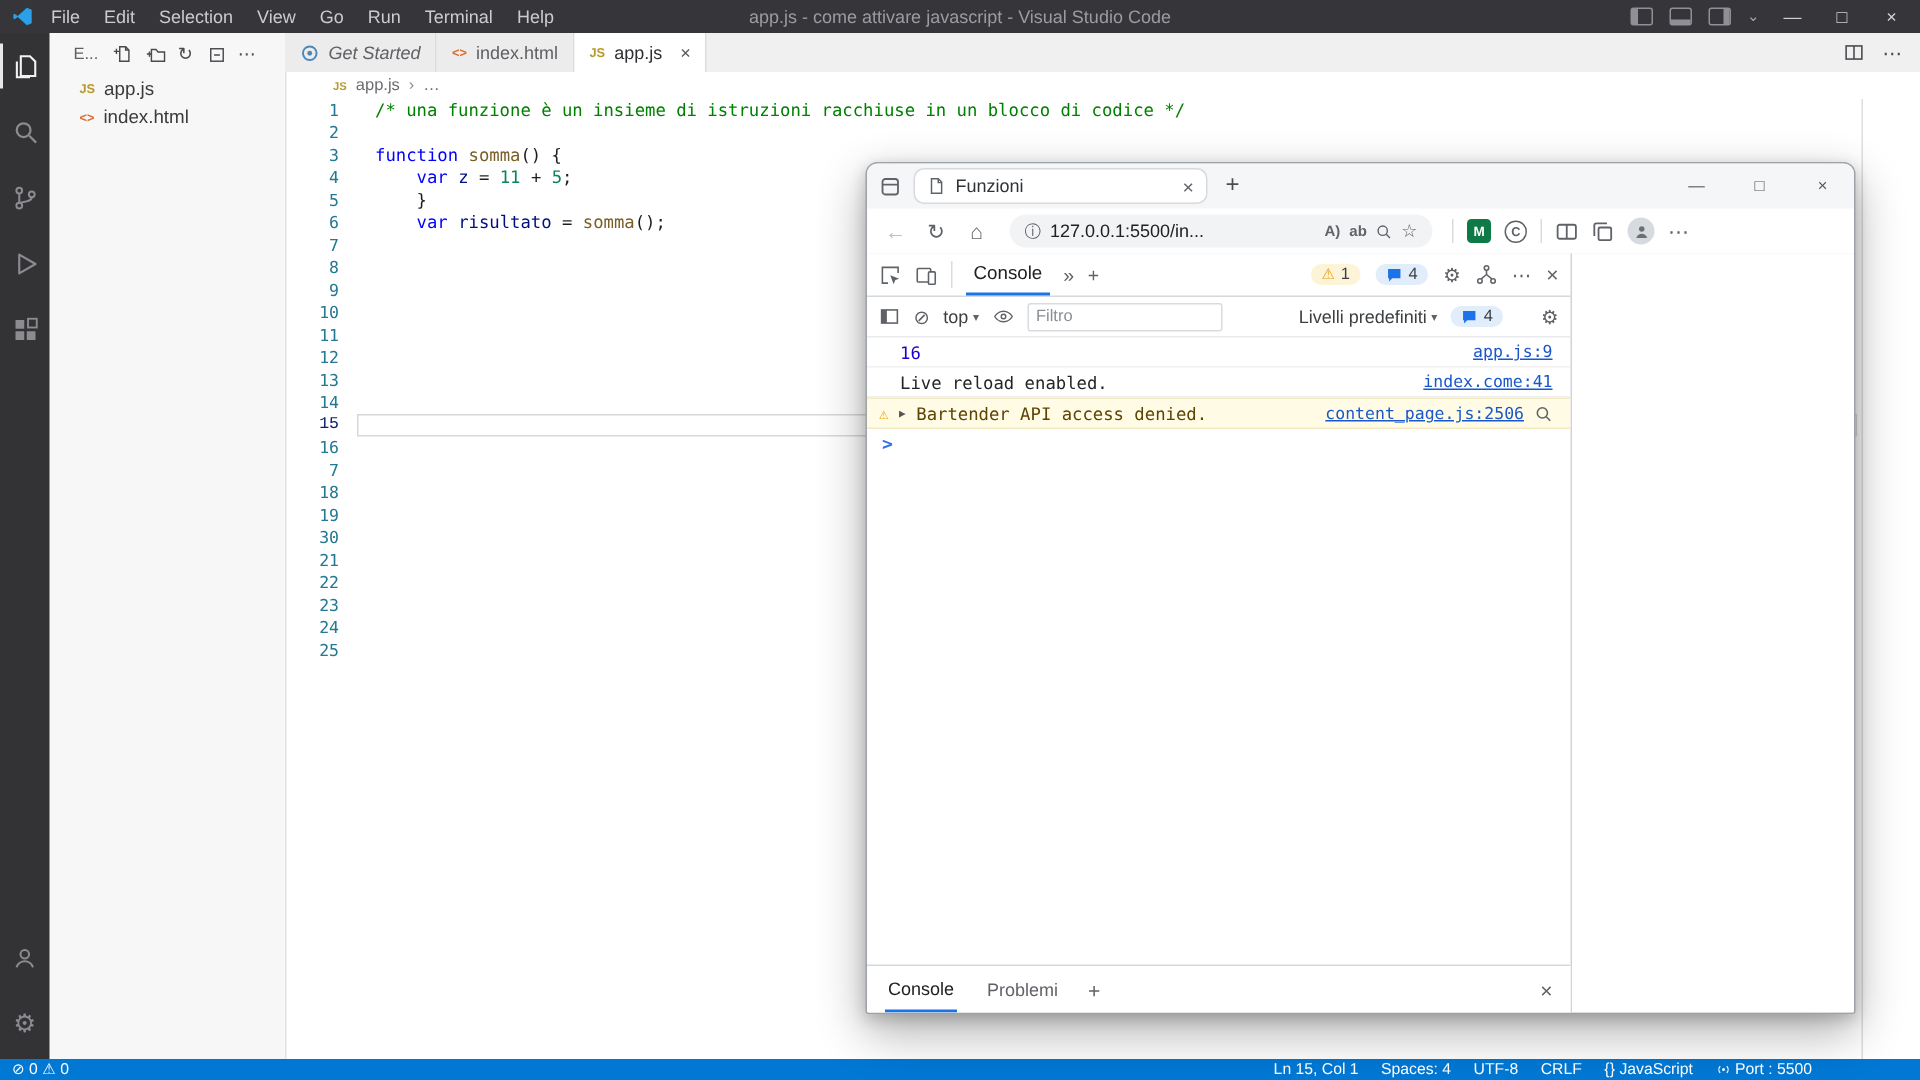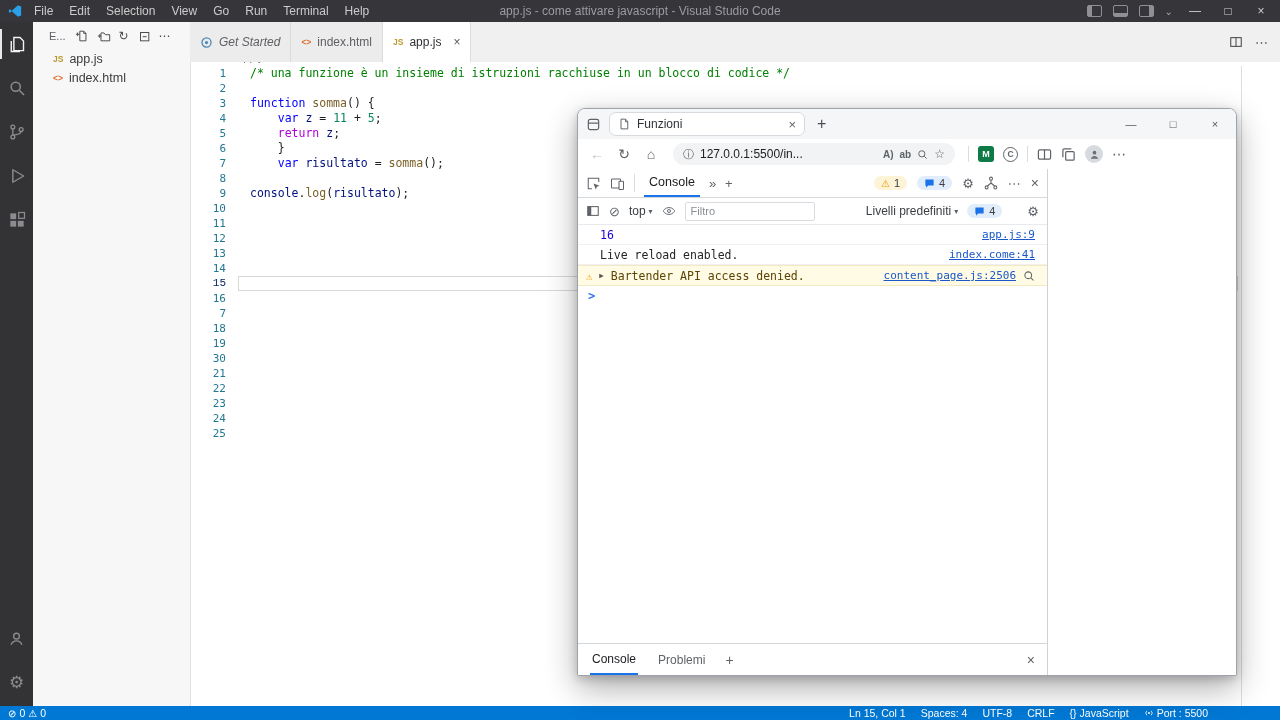--- a/index.html
+++ b/index.html
@@ -38,21 +38,21 @@
         border-right:1px solid #e2e2e2; z-index:3; color:#3b3b3b; }
   .sb-head { height:27px; display:flex; align-items:center; padding:0 6px 0 16px; gap:8px; color:#4a4a4f; }
   .sb-title { font-size:11px; color:#5f5f66; margin-right:1px; }
   .sb-act { display:flex; align-items:center; font-size:12px; }
   .file-row { height:19px; display:flex; align-items:center; gap:6px; padding-left:20px; }
   .fi { font-weight:bold; font-size:8.5px; }
   .fi.js { color:#b79a2e; } .fi.html { color:#dd6a2a; } .fi.small { font-size:7.5px; }
   .fname { font-size:12.5px; }
 
   
-  .tabbar { position:absolute; left:190px; top:22px; right:0; height:40px; background:#f0f0f0; display:flex; z-index:3; }
+  .tabbar { position:absolute; left:190px; top:22px; right:0; height:26px; background:#f0f0f0; display:flex; z-index:3; }
   .etab { display:flex; align-items:center; gap:6px; padding:0 10px; background:#ececec;
           border-right:1px solid #dcdcdc; font-size:12px; color:#5f5f64; }
   .etab.active { background:#fff; color:#2f2f33; }
   .etab-label.italic { font-style:italic; }
   .tab-close { font-size:12px; color:#5a5a5f; margin-left:6px; }
   .tabbar-actions { margin-left:auto; display:flex; align-items:center; gap:12px; padding-right:12px; color:#4a4a4f; font-size:13px; }
   .crumbs { position:absolute; left:190px; top:48px; right:0; height:18px; background:#fff;
             display:flex; align-items:center; gap:6px; padding-left:32px; font-size:11px; color:#6b6b70; z-index:2; }
   .crumb-sep { color:#8a8a8f; }
 
@@ -330,25 +330,23 @@
         <div class="ln">22</div>
         <div class="ln">23</div>
         <div class="ln">24</div>
         <div class="ln">25</div>
       </div>
     <div class="code">
         <div class="cl"><span class="tk-com">/* una funzione è un insieme di istruzioni racchiuse in un blocco di codice */</span></div>
         <div class="cl"></div>
         <div class="cl"><span class="tk-kw">function</span><span class="tk-pl"> </span><span class="tk-fn">somma</span><span class="tk-pl">() {</span></div>
         <div class="cl"><span class="tk-pl">    </span><span class="tk-kw">var</span><span class="tk-pl"> </span><span class="tk-vr">z</span><span class="tk-pl"> = </span><span class="tk-num">11</span><span class="tk-pl"> + </span><span class="tk-num">5</span><span class="tk-pl">;</span></div>
-        <div class="cl"><span class="tk-pl">    </span><span class="tk-ctrl">return</span><span class="tk-pl"> </span><span class="tk-vr">z</span><span class="tk-pl">;</span></div>
         <div class="cl"><span class="tk-pl">    }</span></div>
         <div class="cl"><span class="tk-pl">    </span><span class="tk-kw">var</span><span class="tk-pl"> </span><span class="tk-vr">risultato</span><span class="tk-pl"> = </span><span class="tk-fn">somma</span><span class="tk-pl">();</span></div>
         <div class="cl"></div>
-        <div class="cl"><span class="tk-vr">console</span><span class="tk-pl">.</span><span class="tk-fn">log</span><span class="tk-pl">(</span><span class="tk-vr">risultato</span><span class="tk-pl">);</span></div>
         <div class="cl"></div>
         <div class="cl"></div>
         <div class="cl"></div>
         <div class="cl"></div>
         <div class="cl"></div>
         <div class="cl"></div>
         <div class="cl"></div>
         <div class="cl"></div>
         <div class="cl"></div>
         <div class="cl"></div>

